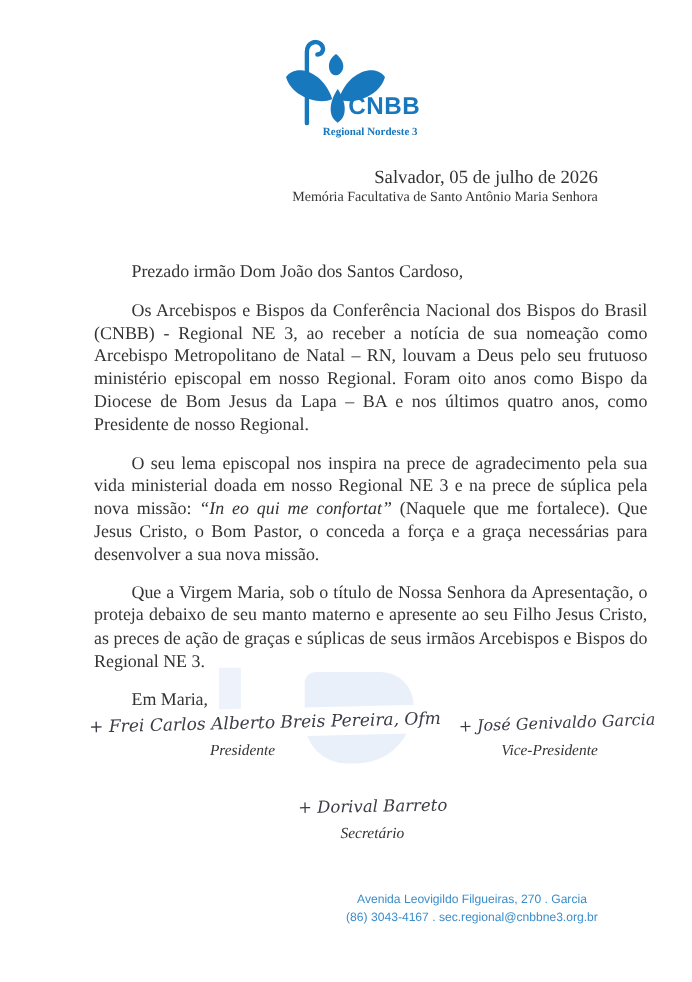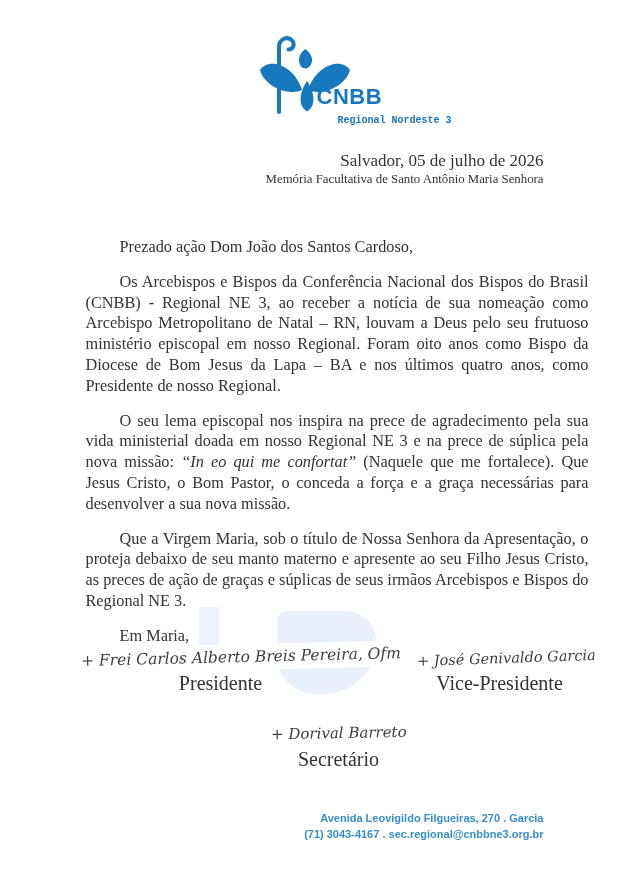--- a/index.html
+++ b/index.html
@@ -21,23 +21,23 @@
   }
   .logo svg{position:absolute;left:0;top:0;}
   .logo-acronym{
     position:absolute;left:60px;top:50px;
     font-family:"Liberation Sans",sans-serif;
     font-weight:bold;font-size:22px;line-height:1;
     color:#1878be;letter-spacing:.5px;
   }
   .logo-region{
     position:absolute;left:37px;top:80px;
-    font-family:Liberation Mono, monospace;
+    font-family:Liberation Serif, serif;
     font-weight:bold;font-size:10px;line-height:1;
-    color:#1878be;white-space:nowrap;margin-left:44px;
+    color:#1878be;white-space:nowrap;
   }
 
   
   .dateline{position:absolute;top:151px;right:63px;text-align:right;}
   .date-line{font-size:17px;line-height:19px;}
   .memorial-line{font-size:12.8px;line-height:15px;margin-top:2px;}
 
   
   .letter-body{
     position:absolute;top:237px;left:63px;width:503px;
@@ -63,26 +63,26 @@
   .sig-hand{
     display:inline-block;
     font-family:"DejaVu Serif",serif;font-style:italic;
     white-space:nowrap;color:#3c3c46;
     background:#ffffff;padding:4px 8px;
     transform:rotate(-1.4deg);
   }
   .sig-president .sig-hand{font-size:15.5px;}
   .sig-vice .sig-hand{font-size:14.5px;transform:rotate(-2deg);}
   .sig-secretary .sig-hand{font-size:15px;transform:rotate(-1deg);}
-  .sig-role{font-size:20px;line-height:18px;margin-top:4px;}
+  .sig-role{font-size:14px;line-height:18px;margin-top:4px;font-style:italic;}
 
   
   .footer{
-    position:absolute;top:811px;right:63px;text-align:right;
-    font-family:"Liberation Sans",sans-serif;font-weight:bold;
+    position:absolute;top:811px;right:63px;text-align:center;
+    font-family:"Liberation Sans",sans-serif;font-weight:normal;
     font-size:11px;line-height:15.5px;color:#3a8dc8;
   }
 </style>
 </head>
 <body>
 
 <div class="page">
 
   <header class="logo">
     <svg width="96" height="78" viewBox="0 0 96 78" aria-hidden="true">
@@ -104,21 +104,21 @@
 
   <div class="dateline">
     <div class="date-line">Salvador, 05 de julho de 2026</div>
     <div class="memorial-line">Memória Facultativa de Santo Antônio Maria Senhora</div>
   </div>
 
   <div class="wm wm-bar"></div>
   <div class="wm wm-comma"></div>
 
   <main class="letter-body">
-    <p class="greeting">Prezado ação Dom João dos Santos Cardoso,</p>
+    <p class="greeting">Prezado irmão Dom João dos Santos Cardoso,</p>
     <p class="para">Os Arcebispos e Bispos da Conferência Nacional dos Bispos do Brasil (CNBB) - Regional NE 3, ao receber a notícia de sua nomeação como Arcebispo Metropolitano de Natal – RN, louvam a Deus pelo seu frutuoso ministério episcopal em nosso Regional. Foram oito anos como Bispo da Diocese de Bom Jesus da Lapa – BA e nos últimos quatro anos, como Presidente de nosso Regional.</p>
     <p class="para"><span>O seu lema episcopal nos inspira na prece de agradecimento pela sua vida ministerial doada em nosso Regional NE 3 e na prece de súplica pela nova missão: </span><span class="motto">“In eo qui me confortat”</span><span> (Naquele que me fortalece). Que Jesus Cristo, o Bom Pastor, o conceda a força e a graça necessárias para desenvolver a sua nova missão.</span></p>
     <p class="para">Que a Virgem Maria, sob o título de Nossa Senhora da Apresentação, o proteja debaixo de seu manto materno e apresente ao seu Filho Jesus Cristo, as preces de ação de graças e súplicas de seus irmãos Arcebispos e Bispos do Regional NE 3.</p>
     <p class="closing">Em Maria,</p>
   </main>
 
   <div class="sig sig-president">
     <span class="sig-hand">+ Frei Carlos Alberto Breis Pereira, Ofm</span>
     <div class="sig-role">Presidente</div>
   </div>
@@ -128,16 +128,16 @@
     <div class="sig-role">Vice-Presidente</div>
   </div>
 
   <div class="sig sig-secretary">
     <span class="sig-hand">+ Dorival Barreto</span>
     <div class="sig-role">Secretário</div>
   </div>
 
   <footer class="footer">
     <div>Avenida Leovigildo Filgueiras, 270 . Garcia</div>
-    <div>(71) 3043-4167 . sec.regional@cnbbne3.org.br</div>
+    <div>(86) 3043-4167 . sec.regional@cnbbne3.org.br</div>
   </footer>
 
 </div>
 
 </body></html>

